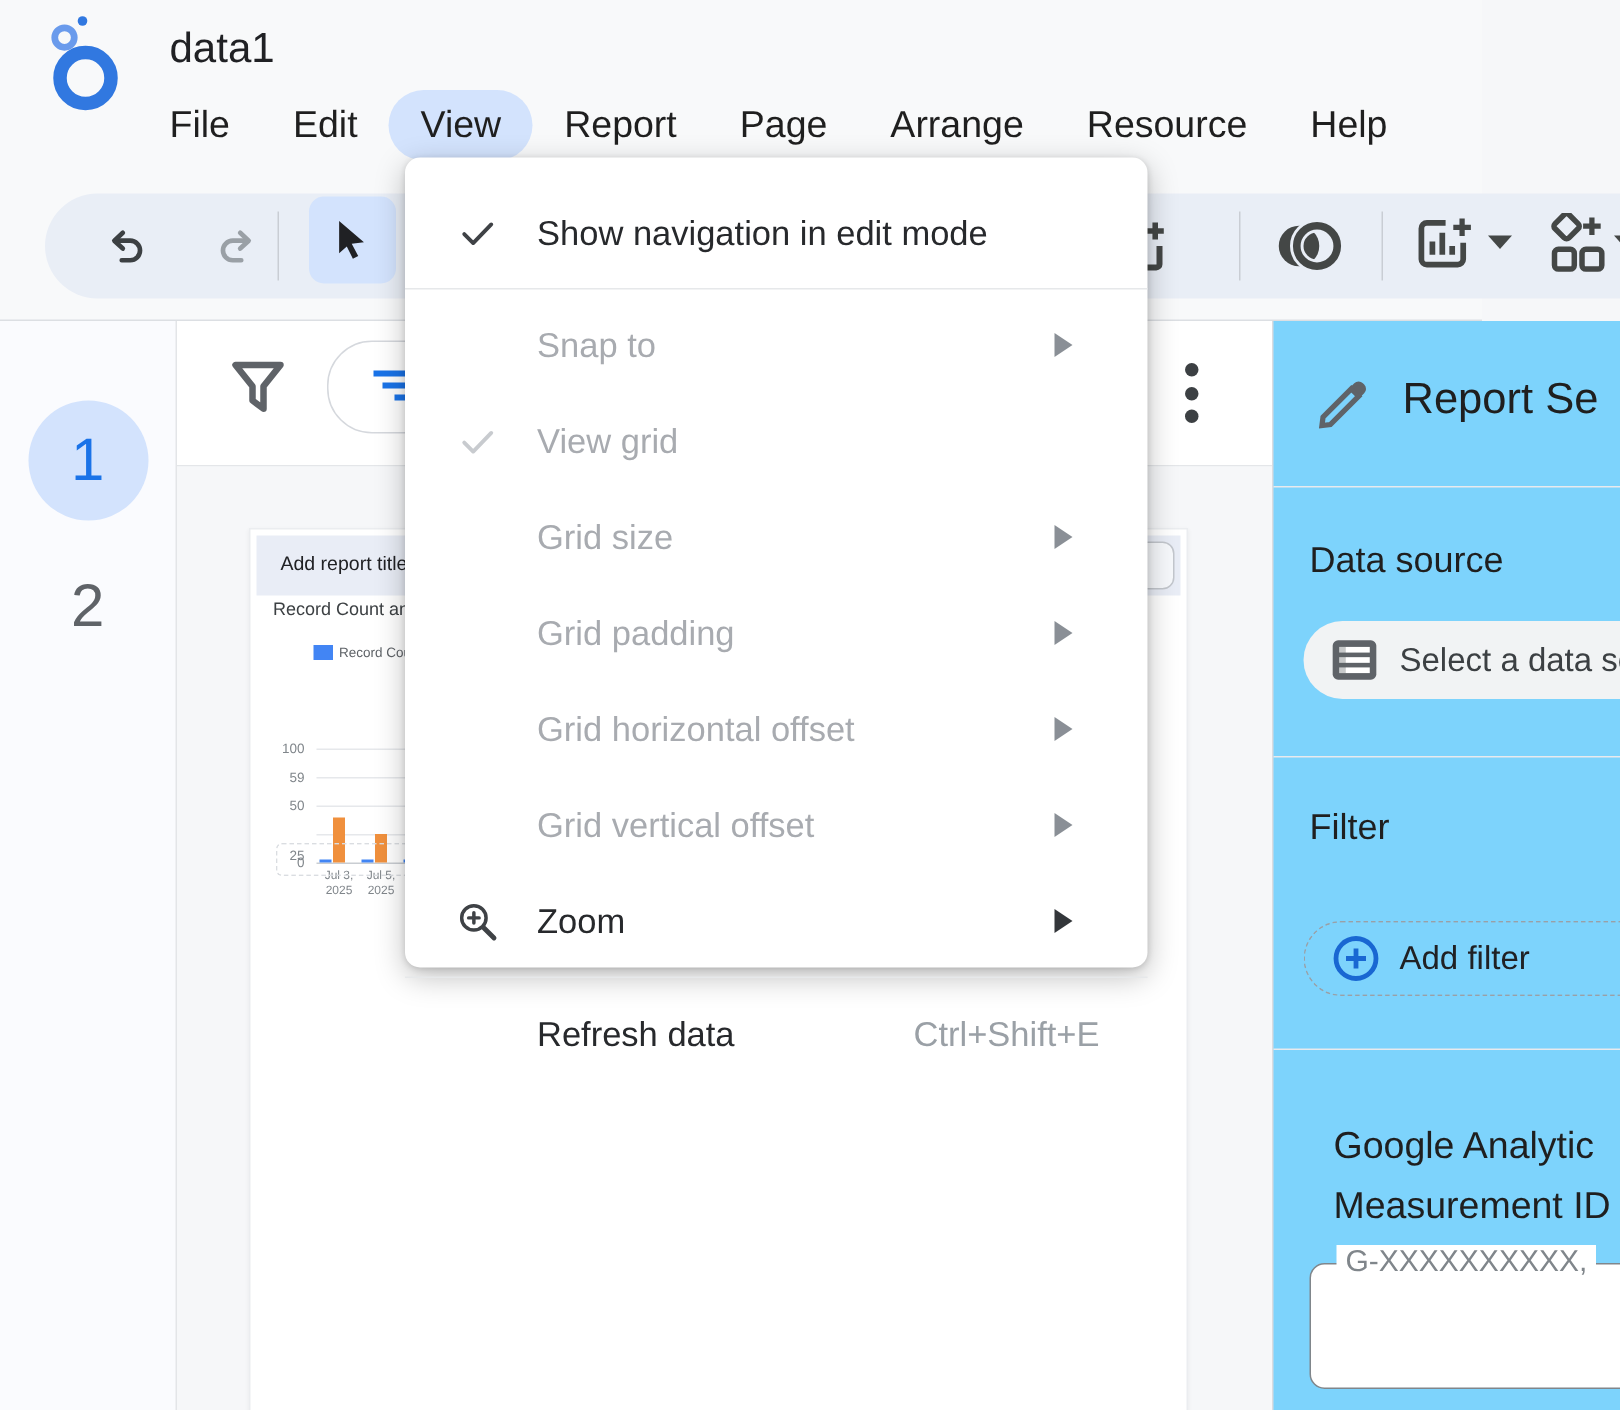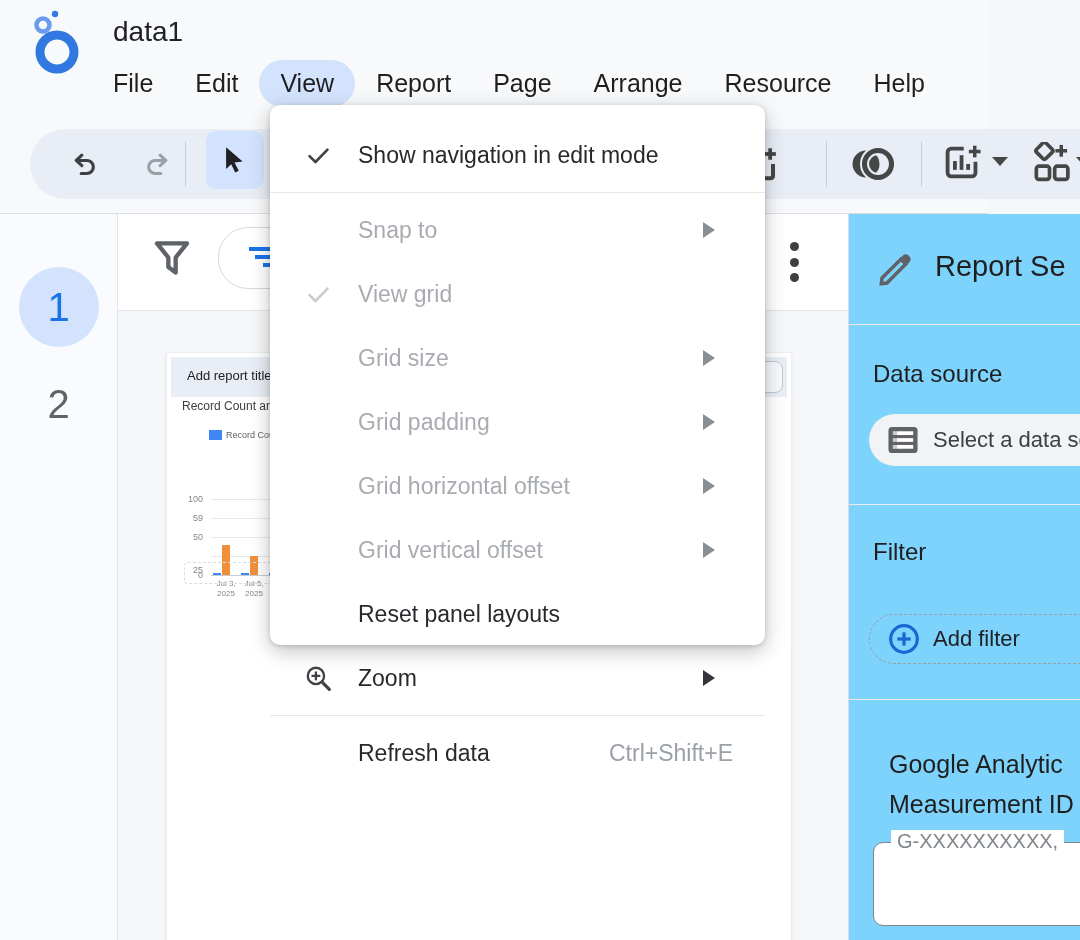--- a/index.html
+++ b/index.html
@@ -313,24 +313,20 @@
         <div class="vm-icon"></div>
         <span class="vm-label">Grid horizontal offset</span>
         <div class="vm-arrow"></div>
       </div>
       <div class="vm-row disabled">
         <div class="vm-icon"></div>
         <span class="vm-label">Grid vertical offset</span>
         <div class="vm-arrow"></div>
       </div>
       <div class="vm-row enabled">
-        <div class="vm-icon"></div>
-        <span class="vm-label">Reset panel layouts</span>
-      </div>
-      <div class="vm-row enabled">
         <div class="vm-icon">
           <svg width="31" height="31" viewBox="0 0 24 24" fill="none" stroke="#3f4246" stroke-width="1.8">
             <circle cx="10" cy="10" r="6.3"></circle>
             <line x1="15.2" y1="15.2" x2="20.4" y2="20.4" stroke-width="2.5" stroke-linecap="round"></line>
             <line x1="7.3" y1="10" x2="12.7" y2="10" stroke-linecap="round"></line>
             <line x1="10" y1="7.3" x2="10" y2="12.7" stroke-linecap="round"></line>
           </svg>
         </div>
         <span class="vm-label">Zoom</span>
         <div class="vm-arrow"></div>

